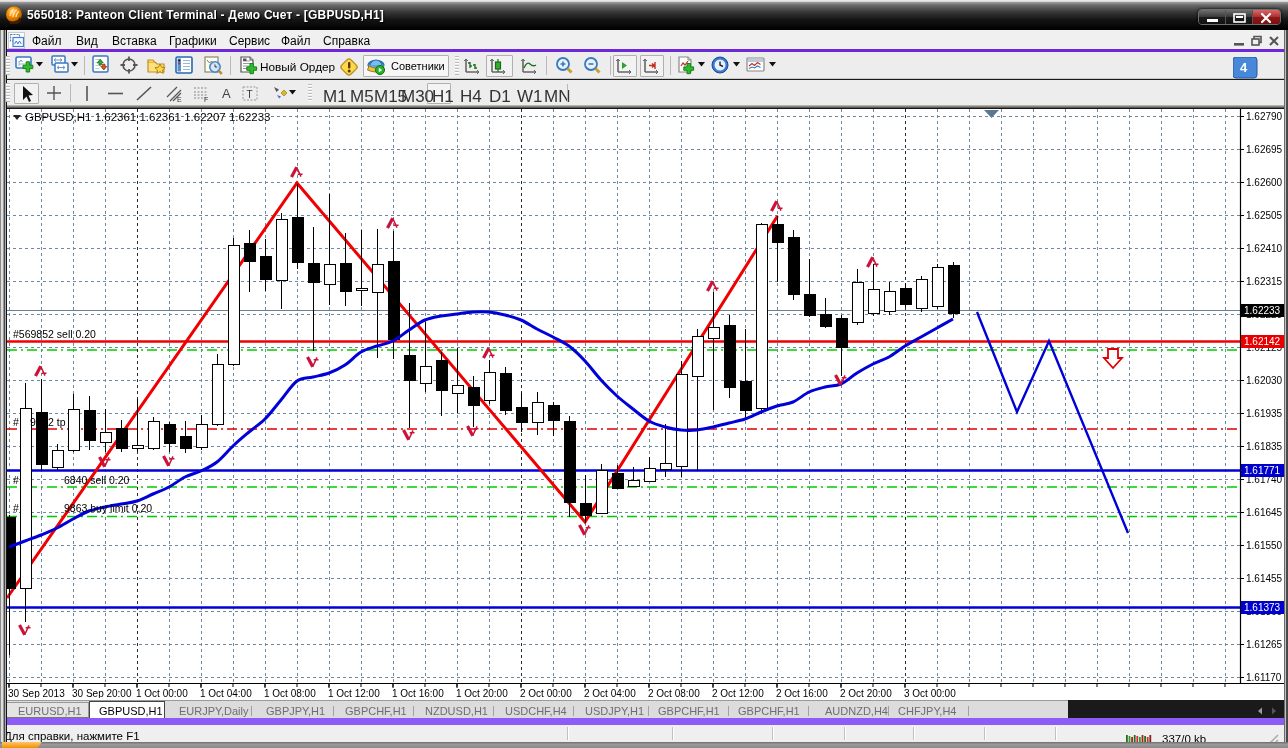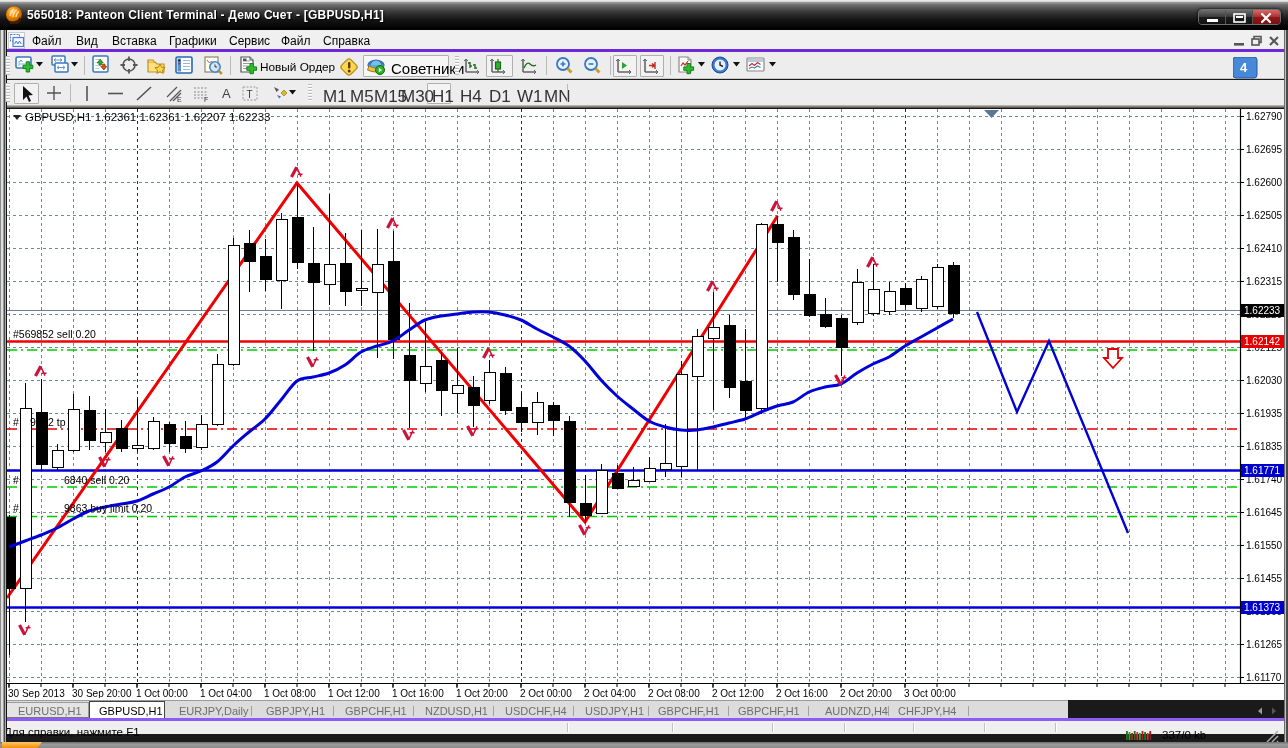--- a/index.html
+++ b/index.html
@@ -21,21 +21,21 @@
 .grip{position:absolute;width:4px;background-image:repeating-linear-gradient(#bbb 0 1px,#fff 1px 2px,#ededed 2px 3px)}
 .tsep{position:absolute;width:1px;background:#b9b9b9}
 .tbtn{position:absolute;border:1px solid #b0b0b0;background:#f6f6f6;border-radius:1px}
 .grip{z-index:3}.tsep{z-index:3}
 .tf{position:absolute;top:87px;font-size:17px;color:#333}
 
 #tabbar{position:absolute;left:4px;top:700px;width:1064px;height:18px;background:#dcdcdc;border-top:1px solid #9a9a9a}
 #tabbar .t{position:absolute;top:4px;font-size:11px;color:#6e6e6e}
 #tabbar .sep{position:absolute;top:3px;font-size:11px;color:#9a9a9a}
 
-#status{position:absolute;left:4px;top:718px;width:1280px;height:16px;background:#efefef;border-top:3px solid #8b5cf6}
+#status{position:absolute;left:4px;top:718px;width:1280px;height:24px;background:#efefef;border-top:7px solid #8b5cf6}
 #status .txt{position:absolute;left:0px;top:5px;font-size:11.5px;color:#000}
 .scell{position:absolute;top:2px;bottom:2px;width:1px;background:#c0c0c0;box-shadow:1px 0 0 #fff}
 
 #bstrip{position:absolute;left:0;top:742px;width:1288px;height:6px;background:linear-gradient(#6e6e6e,#9a9a9a 40%,#8a8a8a)}
 #bstrip .orange{position:absolute;left:2px;top:0;width:40px;height:6px;background:linear-gradient(#ffc56a,#f09000);clip-path:polygon(0 0,100% 0,88% 100%,0 100%)}
 
 #lborder{position:absolute;left:0;top:30px;width:7px;height:712px;background:linear-gradient(90deg,#8a8a8a 0 1px,#dedede 1px 3px,#9a9a9a 3px 4px,#4a4a4a 4px 5px,#ababab 5px 6px,#141414 6px 7px)}
 #rborder{position:absolute;right:0;top:30px;width:4px;height:712px;background:linear-gradient(90deg,#6a6a6a 0 1px,#c2c2c2 1px 2px,#4a4a4a 2px 4px)}
 </style></head><body>
 <div id="title">
@@ -157,21 +157,21 @@
     <circle cx="11.2" cy="15" r="1.5" fill="#5a3a00"></circle>
   </svg>
 <div class="tbtn" style="left:363px;top:55px;width:86px;height:22px"></div>
 <svg class="abs" style="left:367px;top:57px" width="19" height="18" viewBox="0 0 19 18">
     <ellipse cx="9" cy="8" rx="8" ry="4.5" fill="#58a8e8" stroke="#2868a8" stroke-width="1.2"></ellipse>
     <path d="M3,8 a6,5 0 0 1 12,0" fill="#78bcf0" stroke="#2868a8" stroke-width="1.2"></path>
     <path d="M2,9 q7,4 14,0 l1.5,4 q-8.5,4 -17,0 Z" fill="#f0c040" stroke="#a07818" stroke-width="1"></path>
     <circle cx="13" cy="13" r="4.5" fill="#28b428" stroke="#107010" stroke-width="1"></circle>
     <path d="M11.8,10.8 l3.4,2.2 -3.4,2.2 Z" fill="#fff"></path>
   </svg>
-<div class="abs" style="left:391px;top:60px;font-size:15px;color:#000">Советники</div>
+<div class="abs" style="left:391px;top:60px;font-size:11px;color:#000">Советники</div>
 <div class="grip" style="left:455px;top:56px;height:19px"></div>
 <svg class="abs" style="left:463px;top:56px" width="20" height="20" viewBox="0 0 20 20">
     <path d="M3,16 V3 M3,16 H16" stroke="#666" stroke-width="1.6"></path>
     <path d="M1,5 L3,3 L5,5 M14,14 L16,16 M16,16 L14,18" stroke="#666" fill="none"></path>
     <path d="M7,12 V6 M7,7 h-2 M7,10 h2 M12,13 V8 M12,9 h-2 M12,12 h2" stroke="#207020" stroke-width="1.4"></path>
   </svg>
 <div class="tbtn" style="left:486px;top:55px;width:27px;height:22px;background:#f2f2f2"></div>
 <svg class="abs" style="left:489px;top:56px" width="20" height="20" viewBox="0 0 20 20">
     <path d="M3,16 V3 M3,16 H16" stroke="#666" stroke-width="1.6"></path>
     <path d="M1,5 L3,3 L5,5 M14,14 L16,16 M16,16 L14,18" stroke="#666" fill="none"></path>

